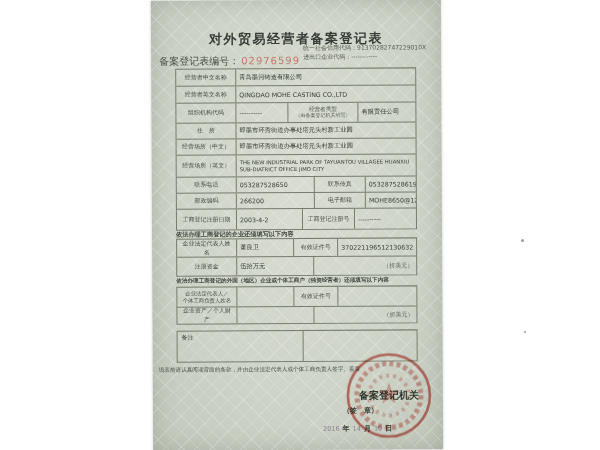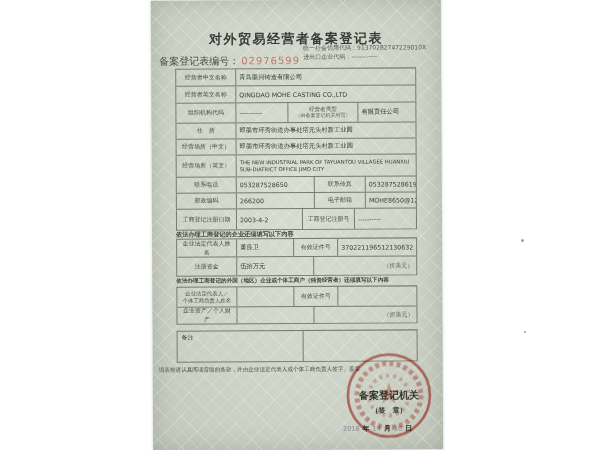--- a/index.html
+++ b/index.html
@@ -52,28 +52,28 @@
   .remark-box { position:absolute; left:24px; top:330px; width:241px; height:32px;
                 border:1px solid #767d6e; font-size:6px; color:#474d45; }
   .remark-box .rl { position:absolute; left:4px; top:2px; }
   .remark-box .div { position:absolute; left:125px; top:0; bottom:0; width:1px; background:#767d6e; }
 
   .foot-note { position:absolute; left:6px; top:366px; width:278px; font-size:5.6px;
                color:#474d45; }
 
   .authority { position:absolute; left:190px; top:389px; width:92px; text-align:center;
                font-size:10px; font-weight:bold; color:#33382f; z-index:2; }
-  .sign-hint { position:absolute; left:190px; top:406px; width:92px; text-align:center;
+  .sign-hint { position:absolute; left:190px; top:406px; width:92px; 
                font-size:7px; font-weight:bold; color:#33382f; z-index:2; }
 
   .stamp { position:absolute; left:191px; top:351px; width:90px; height:90px; z-index:3;
            mix-blend-mode:multiply; opacity:.85; filter:blur(.3px); }
 
   .dateline { position:absolute; left:170px; top:424px; width:110px; font-size:7px;
-              color:#33382f; display:flex; align-items:baseline; gap:3px;margin-left:20px; }
+              color:#33382f; display:flex; align-items:baseline; gap:3px; }
   .dateline .ink { color:#8a8293; font-size:6.5px; }
   .dateline .unit { font-weight:bold; }
 </style>
 </head>
 <body>
 
 <div class="stage">
   <div class="speck s1"></div>
   <div class="speck s2"></div>
 

